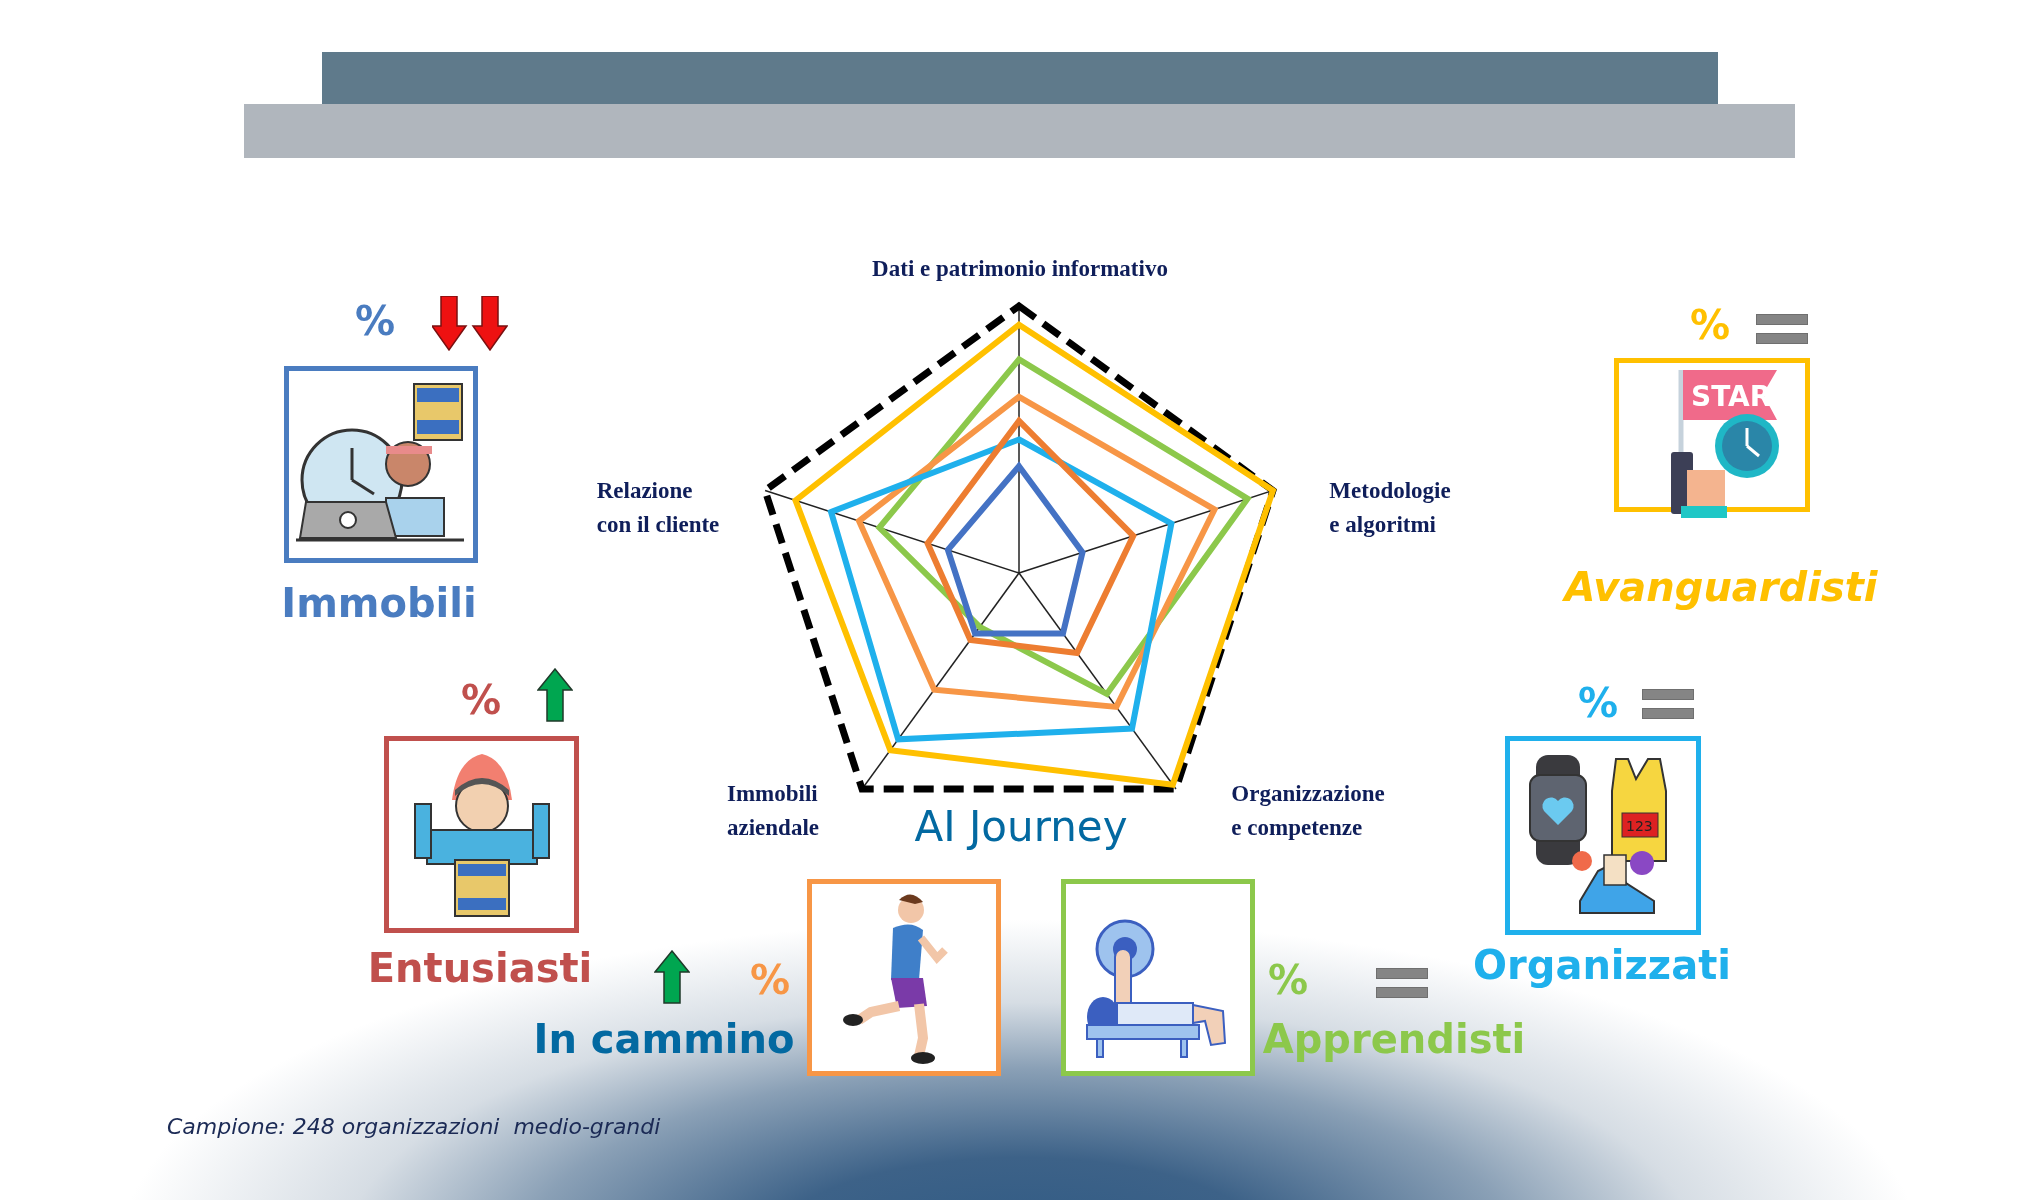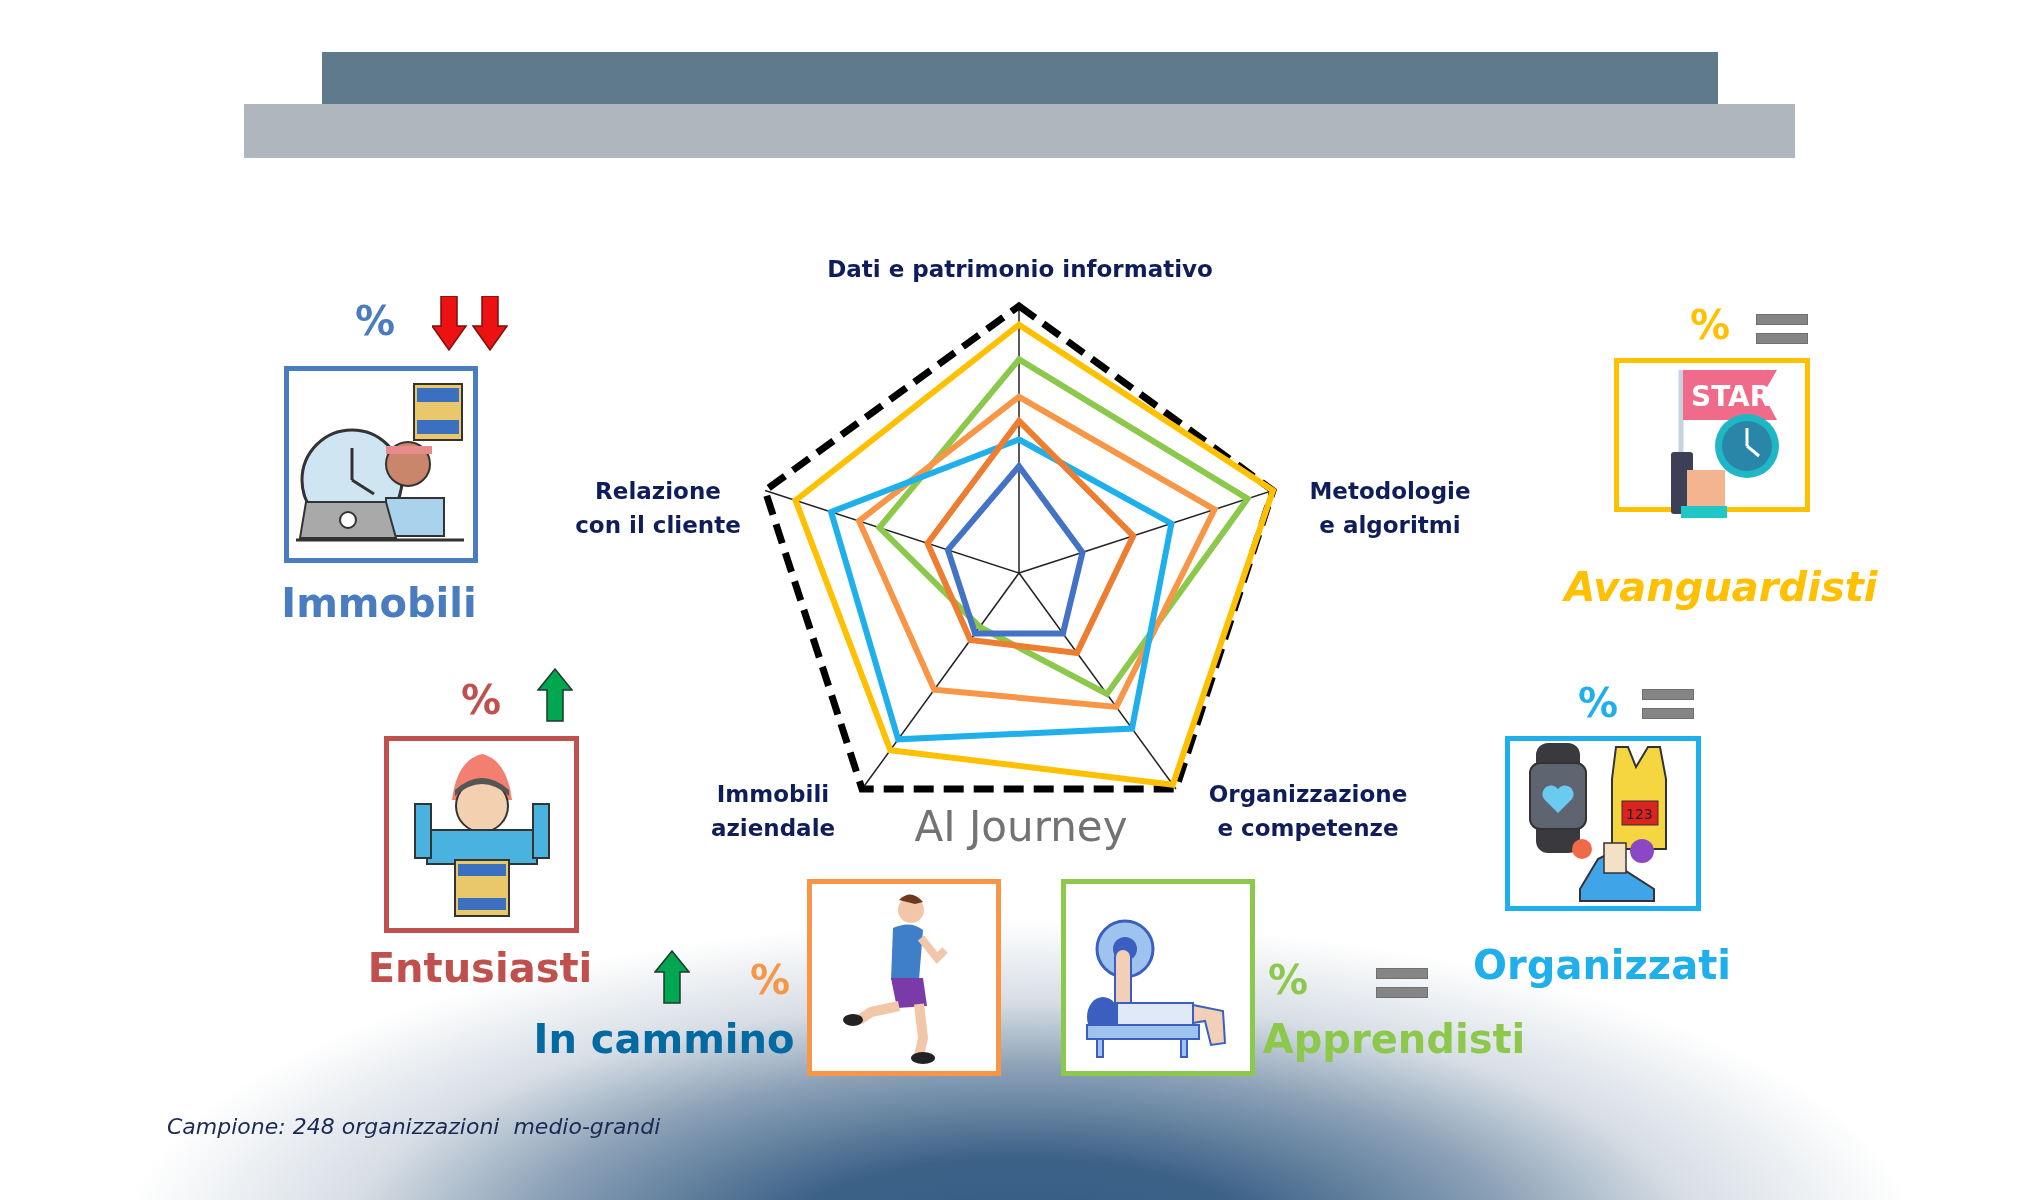--- a/index.html
+++ b/index.html
@@ -13,24 +13,24 @@
     background: radial-gradient(ellipse 900px 330px at 1020px 1250px,
       #2f5a84 0%, #3d6288 28%, #8aa0b6 55%, #d6dde4 75%, rgba(255,255,255,0) 100%);
   }
   .bar-dark { position: absolute; left: 322px; top: 52px; width: 1396px; height: 52px; background: #5f7a8b; }
   .bar-light { position: absolute; left: 244px; top: 104px; width: 1551px; height: 54px; background: #b0b6bd; }
 
   .radar-svg { position: absolute; left: 0; top: 0; width: 2040px; height: 1200px; pointer-events: none; }
 
   .axis-label {
     position: absolute; color: #0f1e5a; font-weight: bold; font-size: 23px;
-    line-height: 34px; text-align: center; white-space: nowrap; transform: translateX(-50%);
+    line-height: 34px; white-space: nowrap; transform: translateX(-50%); font-family: Liberation Serif, serif;
   }
   .journey-title {
-    position: absolute; color: #737373; font-size: 42px; white-space: nowrap;
+    position: absolute; color: #0369a1; font-size: 42px; white-space: nowrap;
     transform: translateX(-50%);
   }
 
   .profile-box {
     position: absolute; box-sizing: border-box; border: 5px solid; background: #ffffff;
     display: flex; align-items: center; justify-content: center;
   }
   .profile-name {
     position: absolute; font-weight: bold; font-size: 40px; white-space: nowrap;
     transform: translateX(-50%);
@@ -192,21 +192,21 @@
     <span></span>
     <span></span>
   </div>
 <div class="profile-name" style="left:1394px; top:1016px; color:#8cc84b;">Apprendisti</div>
 
 <div class="pct" style="left:1598px; top:680px; color:#1fb0ec;">%</div>
 <div class="eq" style="left:1642px; top:689px;">
     <span></span>
     <span></span>
   </div>
-<div class="profile-box" style="left:1505px; top:736px; width:196px; height:175px; border-color:#1fb0ec;">
+<div class="profile-box" style="left:1505px; top:736px; width:196px; height:199px; border-color:#1fb0ec;">
   <svg width="170" height="170" viewBox="0 0 170 170">
     <rect x="18" y="4" width="44" height="110" rx="12" fill="#3a3a3e"></rect>
     <rect x="12" y="24" width="56" height="66" rx="10" fill="#5e6470" stroke="#333" stroke-width="2"></rect>
     <path d="M40 74 L26 60 A8 8 0 0 1 40 50 A8 8 0 0 1 54 60 Z" fill="#6bcaf0"></path>
     <path d="M98 8 L110 8 L118 28 L130 8 L142 8 L148 40 L148 110 L94 110 L94 40 Z" fill="#f6d640" stroke="#333" stroke-width="2"></path>
     <rect x="104" y="62" width="36" height="24" fill="#d22" stroke="#333" stroke-width="1"></rect>
     <text x="108" y="80" font-family="DejaVu Sans, sans-serif" font-size="14" fill="#222">123</text>
     <path d="M62 150 L80 120 L100 110 L108 132 L136 150 L136 162 L62 162 Z" fill="#3fa4e8" stroke="#333" stroke-width="2"></path>
     <rect x="86" y="104" width="22" height="30" fill="#f4e0c4" stroke="#333" stroke-width="1.5"></rect>
     <circle cx="64" cy="110" r="10" fill="#f06a4a"></circle>

